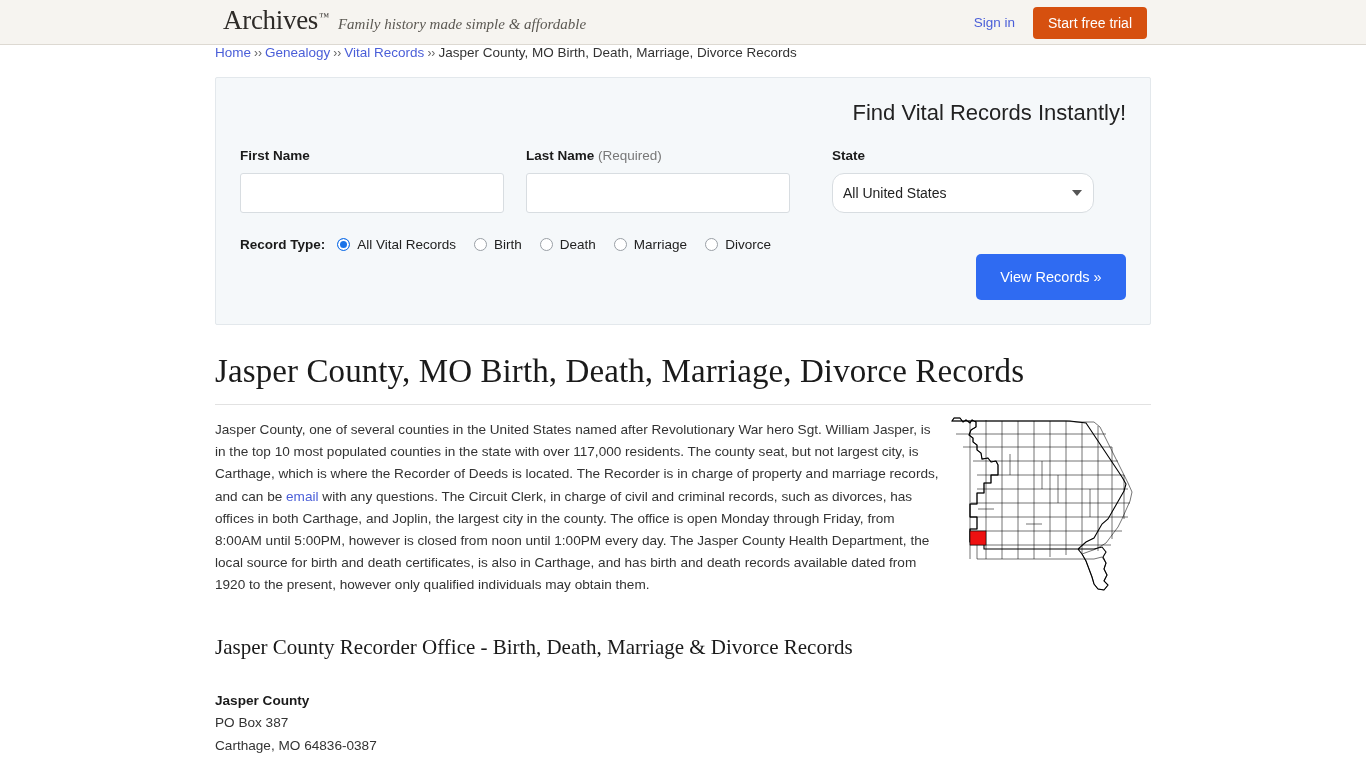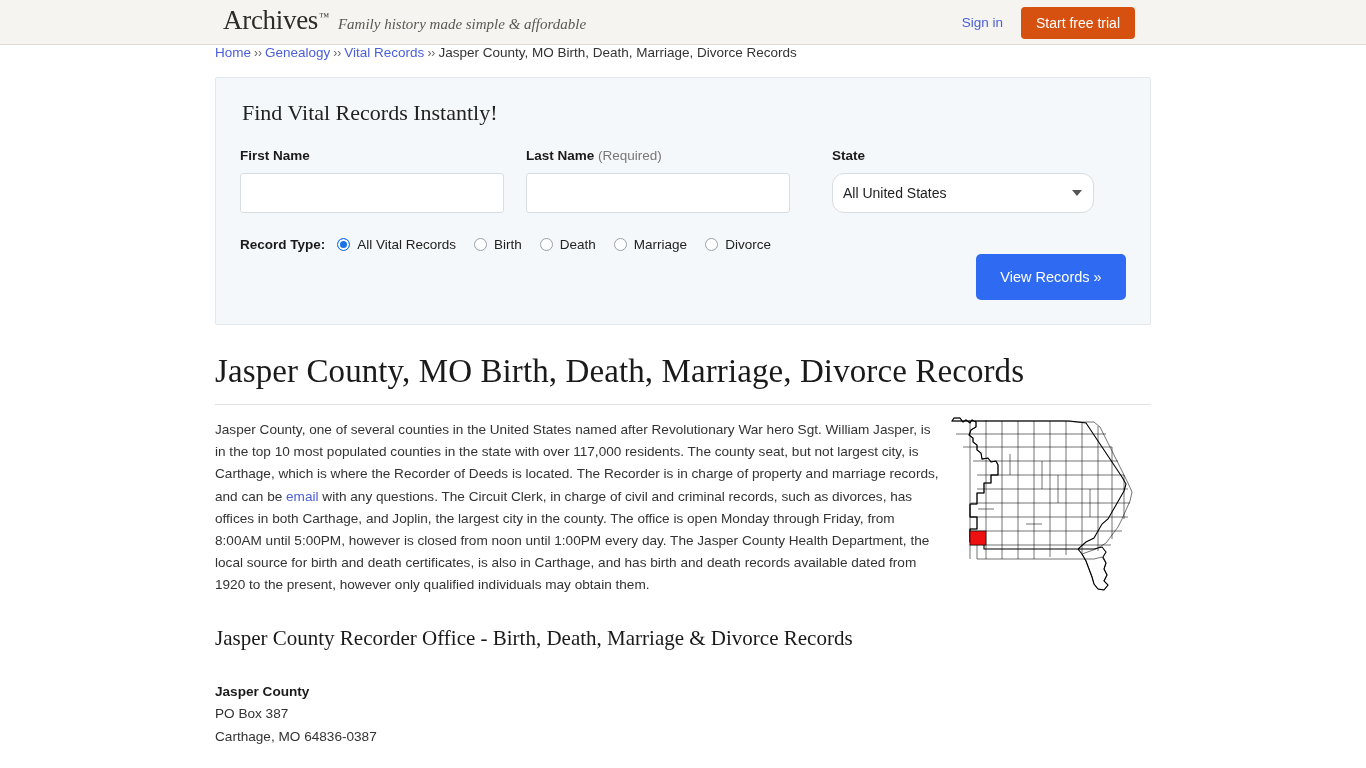--- a/index.html
+++ b/index.html
@@ -51,21 +51,21 @@
   .brand-tagline {
     font-family: "Liberation Serif", serif;
     font-style: italic;
     font-size: 15px;
     color: #5b5852;
     margin-left: 10px;
     text-align: center;
   }
   .header-actions {
     position: absolute;
-    right: 16px; top: 0;
+    right: 4px; top: 0;
     height: 45px;
     display: flex;
     align-items: center;
     gap: 18px;
   }
   .signin-link {
     color: #4a5ed8;
     font-size: 13.5px;
     text-decoration: none;
     cursor: pointer;
@@ -111,25 +111,26 @@
   .search-panel {
     margin-top: 17px;
     background: #f5f8fa;
     border: 1px solid #e3e8ec;
     border-radius: 2px;
     padding: 22px 24px 26px 24px;
     position: relative;
     height: 248px;
   }
   .panel-title {
-    font-family: Liberation Serif, serif;
+    font-family: Liberation Sans, sans-serif;
     font-size: 22px;
     color: #222222;
     margin: 0 0 22px 2px;
     font-weight: normal;
+    text-align: right;
   }
   .field-row {
     display: flex;
     gap: 22px;
   }
   .field {
     display: flex;
     flex-direction: column;
   }
   .field.first  { width: 264px; }
@@ -278,21 +279,21 @@
     width: 205px;
     height: 190px;
   }
 
   
   .section-heading {
     font-family: "Liberation Serif", serif;
     font-weight: normal;
     font-size: 21px;
     color: #1a1a1a;
-    margin: 29px 0 0 0;
+    margin: 38px 0 0 0;
   }
   .address-block {
     margin-top: 30px;
     font-size: 13.6px;
     line-height: 22.5px;
     color: #333333;
   }
   .address-name {
     font-weight: bold;
     color: #1a1a1a;

